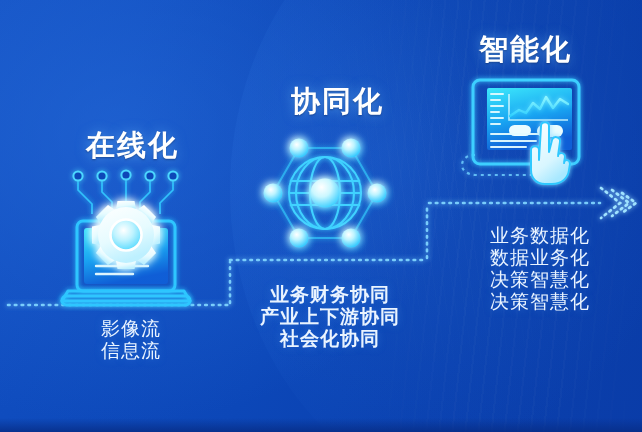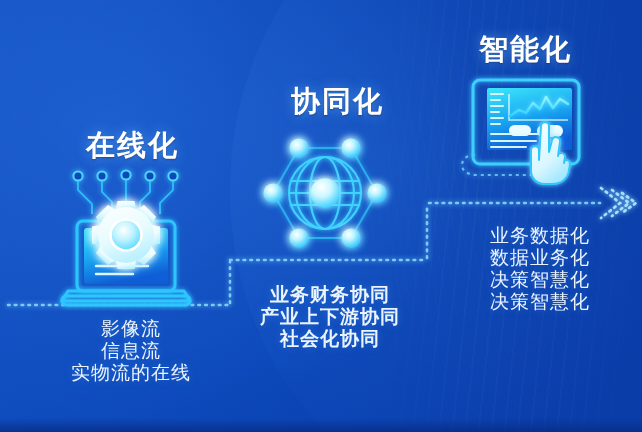--- a/index.html
+++ b/index.html
@@ -184,21 +184,20 @@
         <circle cx="0" cy="0" r="28"></circle>
       </g>
       <circle cx="0" cy="0" r="15.5" fill="url(#gearHole)"></circle>
       <circle cx="0" cy="0" r="15.5" fill="none" stroke="#ffffff" stroke-width="2.6"></circle>
     </g>
   </svg>
 
   <div class="stage-list" style="left:36px;top:318px;width:190px;">
     <div>影像流</div>
     <div>信息流</div>
-    <div>实物流的在线</div>
   </div>
 
   <div class="stage-title" style="left:291px;top:82px;">协同化</div>
 
   <svg class="layer">
     <g transform="translate(325,193)">
 
       <g stroke="#2fb6f2" stroke-width="2" fill="none" opacity=".9" filter="url(#softglow)">
         <path d="M -26 -45 L 26 -45 L 52 0 L 26 45 L -26 45 L -52 0 Z"></path>
       </g>

